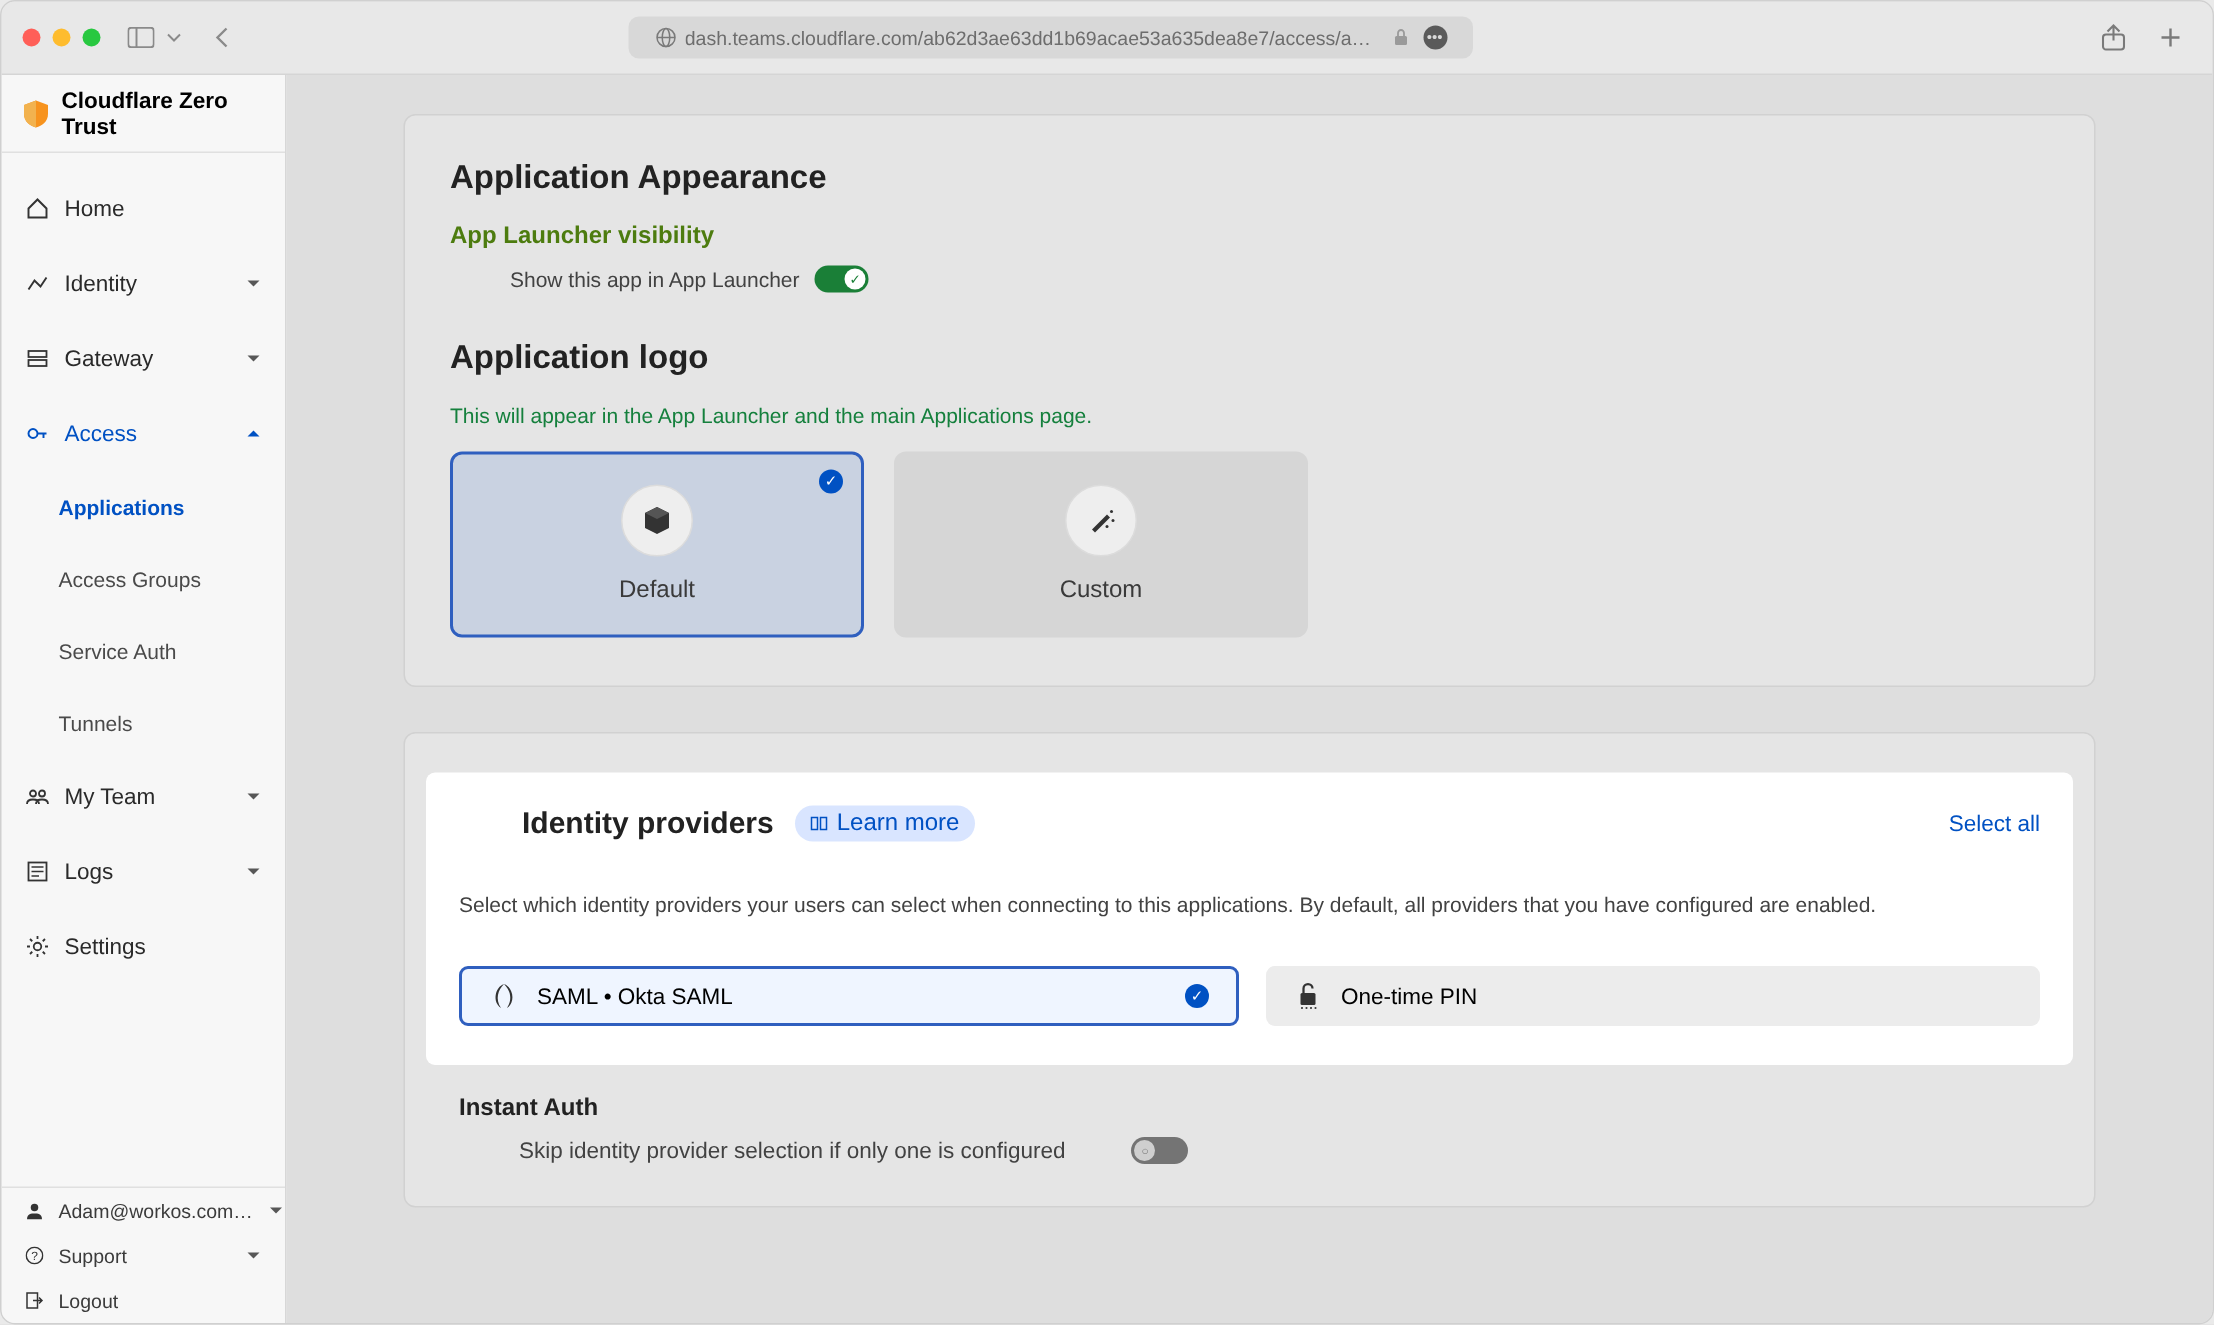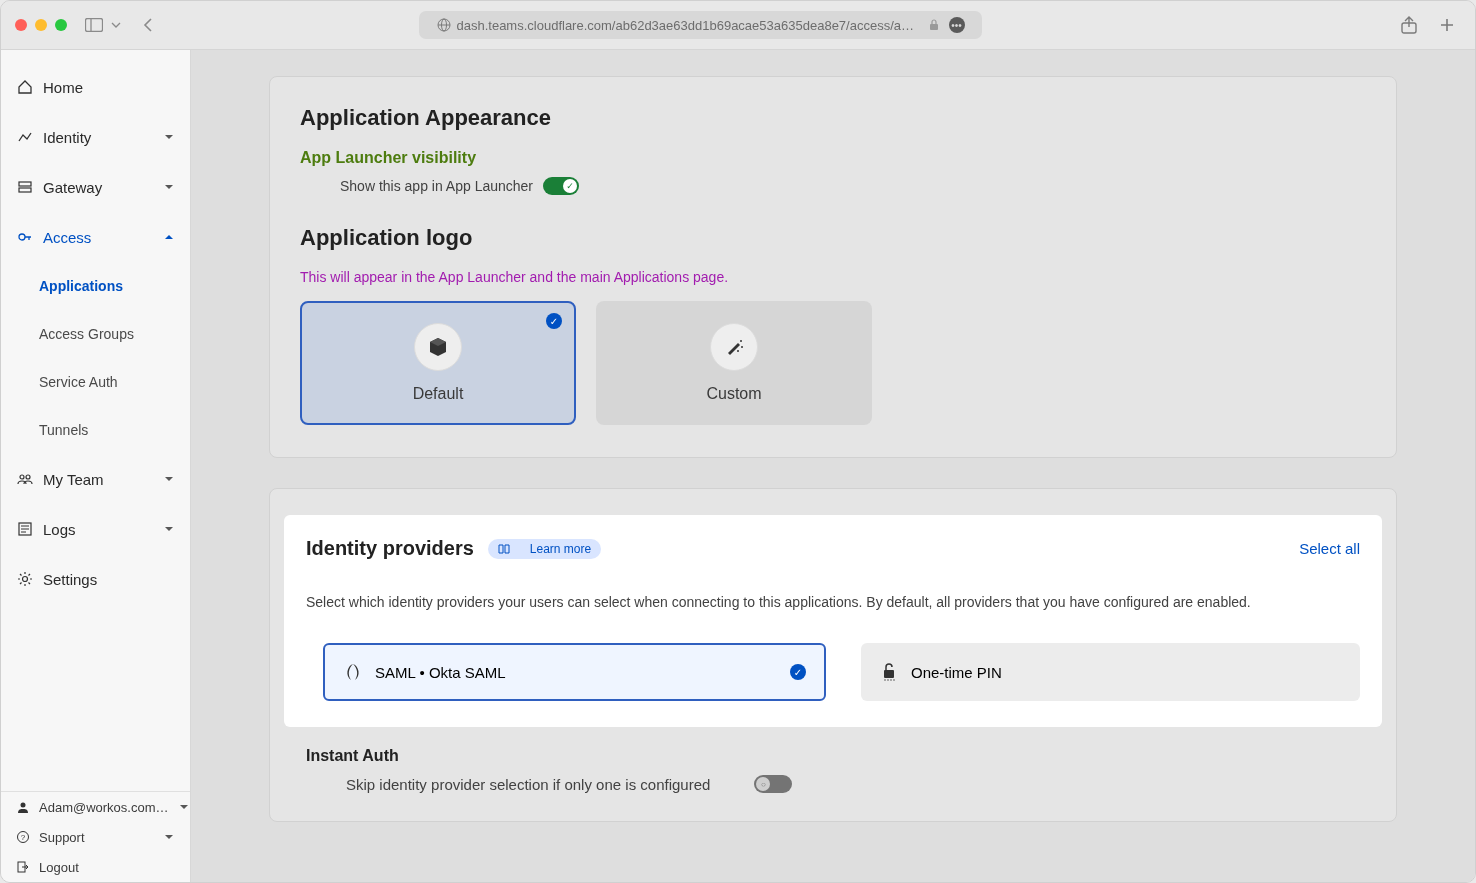--- a/index.html
+++ b/index.html
@@ -99,21 +99,21 @@
 }
 .card {
   background: #e5e5e5;
   border: 1px solid #d1d1d1;
   border-radius: 8px;
   padding: 28px 30px 32px;
   margin-bottom: 30px;
 }
 .card h2 { font-size: 22px; font-weight: 700; color: #222; margin-bottom: 18px; }
 .card h3 { font-size: 16px; font-weight: 700; color: #4d7c0f; margin-bottom: 10px; }
-.card p.sub { font-size: 14px; color: #a21caf; margin-bottom: 16px; }
+.card p.sub { font-size: 14px; color: #15803d; margin-bottom: 16px; }
 .toggle-row { display: flex; align-items: center; gap: 10px; font-size: 14px; color: #424242; margin-left: 40px; }
 .toggle {
   width: 36px; height: 18px; border-radius: 10px; position: relative;
 }
 .toggle.on { background: #1a7f37; }
 .toggle .knob {
   position: absolute; width: 14px; height: 14px; border-radius: 50%;
   background: #fff; top: 2px;
   display: flex; align-items: center; justify-content: center;
 }
@@ -144,32 +144,32 @@
   padding: 0 0 28px;
   overflow: hidden;
 }
 .idp-inner {
   background: #fff;
   margin: 26px 14px 0;
   border-radius: 6px;
   padding: 22px 22px 26px;
 }
 .idp-header { display: flex; align-items: center; gap: 14px; margin-bottom: 34px; }
-.idp-header h2 { font-size: 20px; font-weight: 700; color: #222; }
+.idp-header h2 { font-size: 20px; font-weight: 700; color: #222; margin-left: 42px; }
 .learn-badge {
-  background: #d9e5ff; color: #0051c3; font-size: 12px;
-  padding: 3px 10px; border-radius: 12px; display: inline-flex; align-items: center; gap: 20px;
+  background: #d9e5ff; color: #0051c3; font-size: 16px;
+  padding: 3px 10px; border-radius: 12px; display: inline-flex; align-items: center; gap: 6px;
   cursor: pointer;
 }
 .select-all { margin-left: auto; color: #0051c3; font-size: 15px; cursor: pointer; }
 .idp-desc { font-size: 14px; color: #424242; margin-bottom: 33px; }
 .idp-options { display: flex; gap: 18px; }
 .idp-option {
-  flex: 1; height: 58px; border-radius: 6px; display: flex; align-items: center;
-  padding: 0 18px; gap: 12px; cursor: pointer; font-size: 15px; margin-left: 17px;
+  flex: 1; height: 40px; border-radius: 6px; display: flex; align-items: center;
+  padding: 0 18px; gap: 12px; cursor: pointer; font-size: 15px;
 }
 .idp-option.selected { background: #eff5ff; border: 2px solid #2f5fbf; }
 .idp-option.unselected { background: #ececec; }
 .idp-option .check {
   margin-left: auto; width: 16px; height: 16px; border-radius: 50%;
   background: #0051c3; color: #fff; display: flex; align-items: center;
   justify-content: center; font-size: 10px;
 }
 .instant-auth { padding: 20px 36px 0; }
 .instant-auth h3 { font-size: 16px; font-weight: 700; color: #222; margin-bottom: 10px; }
@@ -235,20 +235,29 @@
     <div class="tb-icon">
       <svg width="16" height="16" viewBox="0 0 16 16">
           <path d="M8 2 V14 M2 8 H14" stroke="#7a7a7a" stroke-width="1.6"></path>
         </svg>
     </div>
   </div>
 </div>
 
 <div class="page">
   <div class="sidebar">
+    <div class="brand">
+      <span>
+        <svg width="18" height="20" viewBox="0 0 18 20">
+            <path d="M9 1 L17 4 V10 C17 15 13 18 9 19 C5 18 1 15 1 10 V4 Z" fill="#f7931e"></path>
+            <path d="M9 1 L9 19 C5 18 1 15 1 10 V4 Z" fill="#f2b24e"></path>
+          </svg>
+      </span>
+      <span>Cloudflare Zero Trust</span>
+    </div>
     <div class="nav">
       <div class="nav-item">
         <span>
             <svg width="16" height="16" viewBox="0 0 16 16">
               <path d="M2 8 L8 2 L14 8 V14 H2 Z" fill="none" stroke="#333" stroke-width="1.3"></path>
             </svg>
           </span>
         <span>Home</span>
       </div>
       <div class="nav-item">

